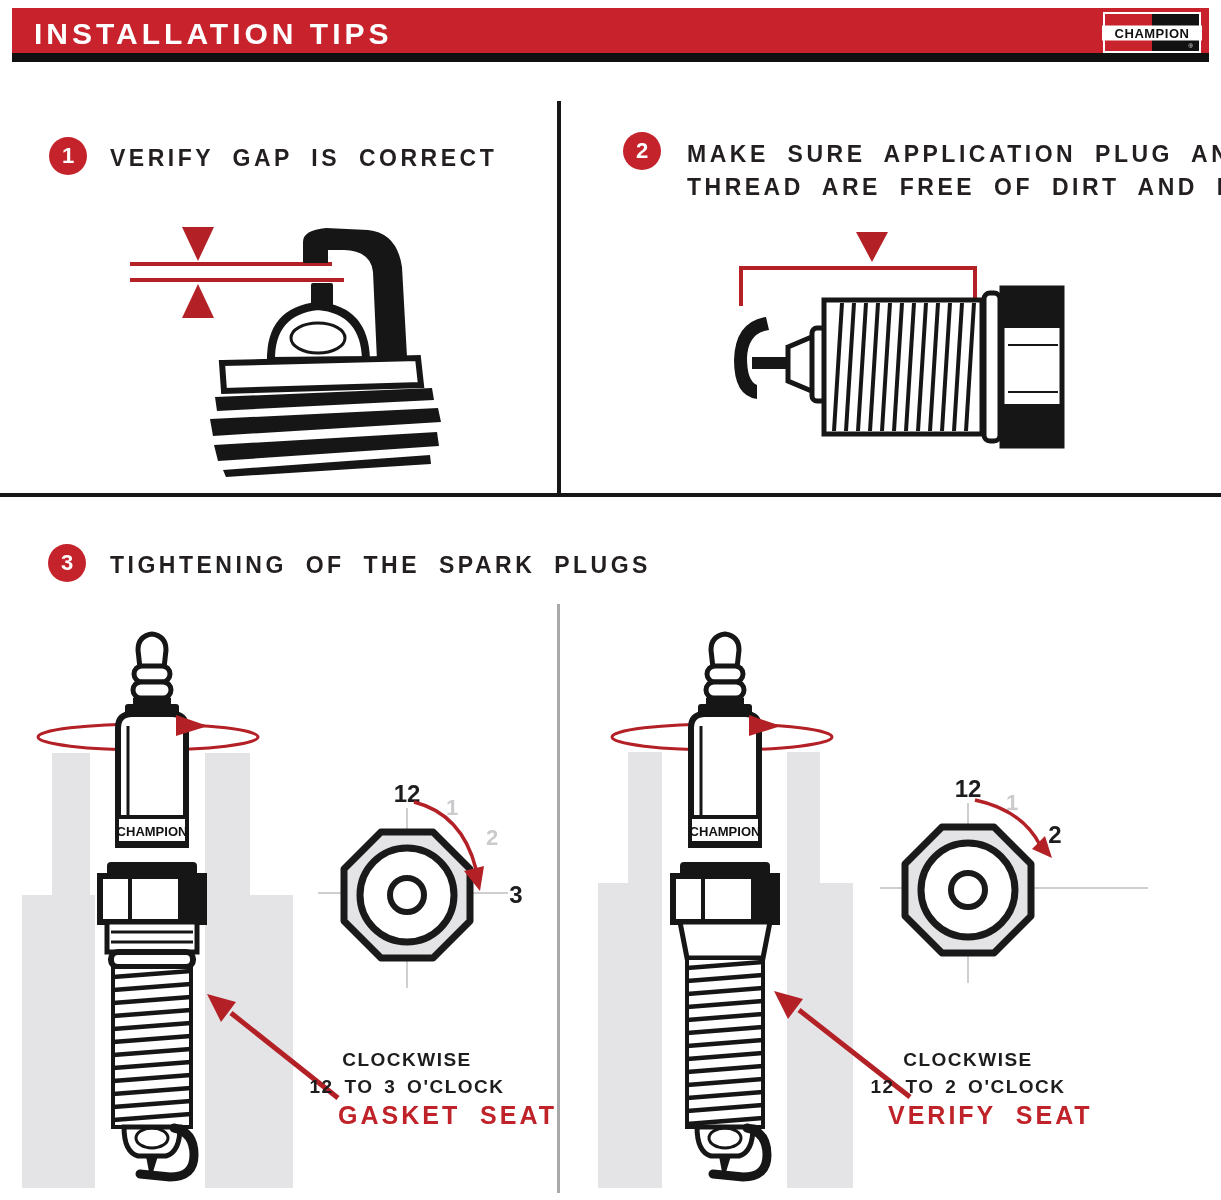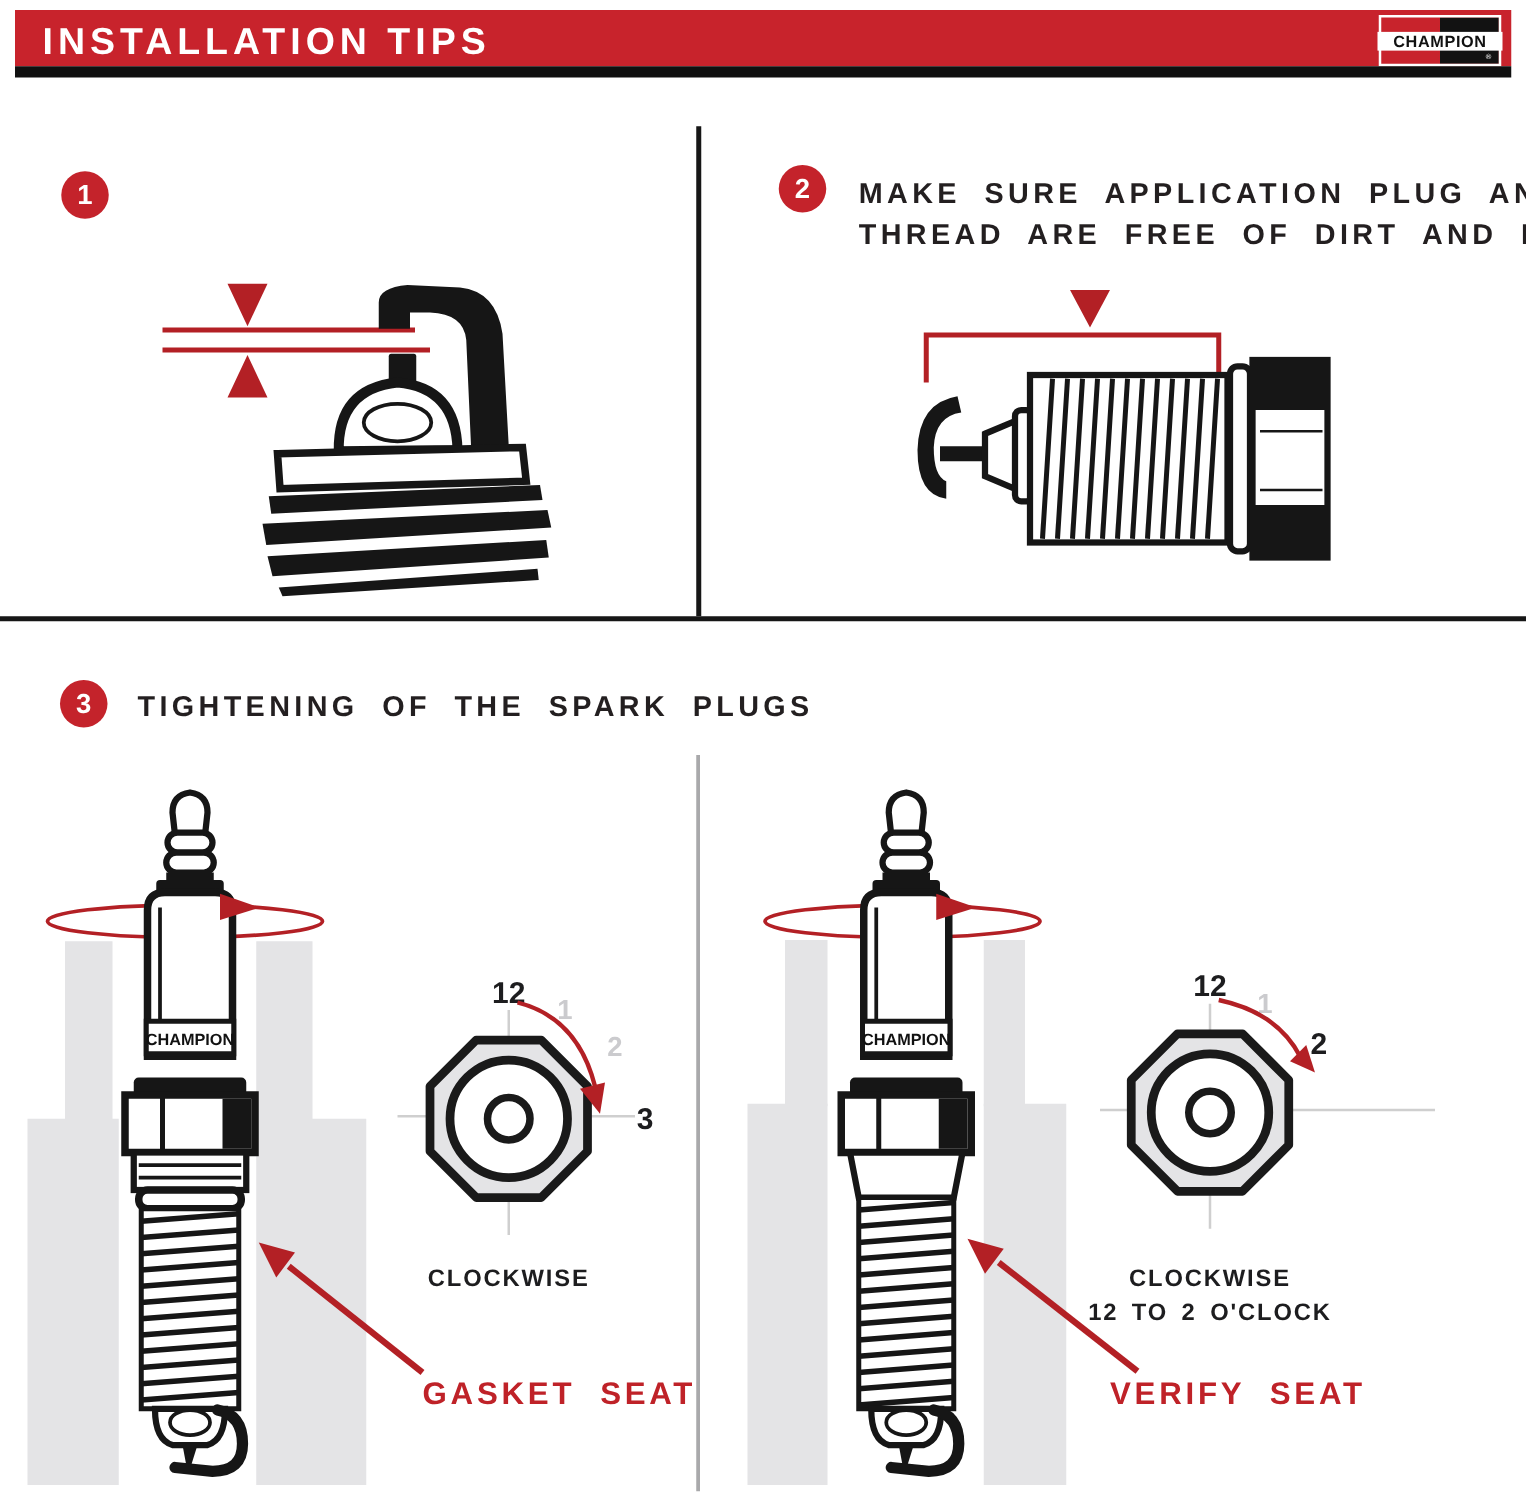--- a/index.html
+++ b/index.html
@@ -26,21 +26,21 @@
   .badge1{left:49px;top:137px;} .badge2{left:623px;top:132px;} .badge3{left:48px;top:544px;}
   .step-title{position:absolute;font-size:23px;font-weight:bold;color:#231f20;
               letter-spacing:3.5px;word-spacing:9px;white-space:nowrap;}
   .t1{left:110px;top:145px;} .t3{left:110px;top:552px;}
   .t2{left:687px;top:138px;line-height:33px;}
   
   .art{position:absolute;left:0;}
   .art-top{top:0;} .art-bottom{top:600px;}
   
   .clock-caption{position:absolute;width:230px;text-align:center;font-size:19px;font-weight:bold;
-                 color:#1d1d1f;letter-spacing:1.5px;word-spacing:4px;line-height:27px;}
+                 color:#1d1d1f;letter-spacing:1.5px;word-spacing:4px;line-height:27px;margin-top:36px;}
   .cc-left{left:292px;top:1010px;} .cc-right{left:853px;top:1010px;}
   .seat-label{position:absolute;font-size:25px;font-weight:bold;color:#bf2228;
               letter-spacing:3px;word-spacing:10px;white-space:nowrap;}
   .seat-left{left:322px;top:1101px;margin-left:16px;} .seat-right{left:888px;top:1101px;}
   svg text{font-family:"Liberation Sans","DejaVu Sans",sans-serif;font-weight:bold;}
 </style>
 </head>
 <body>
 
 <div class="page">
@@ -56,20 +56,21 @@
   </div>
   <div class="banner-strip"></div>
 
   <div class="vdiv-top"></div>
   <div class="hdiv"></div>
   <div class="vdiv-bottom"></div>
 
   <div class="badge badge1">
     <span>1</span>
   </div>
+  <div class="step-title t1">VERIFY GAP IS CORRECT</div>
 
   <div class="badge badge2">
     <span>2</span>
   </div>
   <div class="step-title t2">
     <div>MAKE SURE APPLICATION PLUG AND</div>
     <div>THREAD ARE FREE OF DIRT AND DEBRIS</div>
   </div>
 
   <div class="badge badge3">
@@ -264,20 +265,21 @@
       <polygon points="207,994 236,1002 221,1022" fill="#b32025"></polygon>
     </g>
     <g>
       <line x1="799" y1="1010" x2="910" y2="1097" stroke="#b32025" stroke-width="5"></line>
       <polygon points="774,991 803,999 788,1019" fill="#b32025"></polygon>
     </g>
   </svg>
 
   <div class="clock-caption cc-left">
     <div>CLOCKWISE</div>
+    <div>12 TO 3 O'CLOCK</div>
   </div>
   <div class="clock-caption cc-right">
     <div>CLOCKWISE</div>
     <div>12 TO 2 O'CLOCK</div>
   </div>
   <div class="seat-label seat-left">GASKET SEAT</div>
   <div class="seat-label seat-right">VERIFY SEAT</div>
 
 </div>
 

